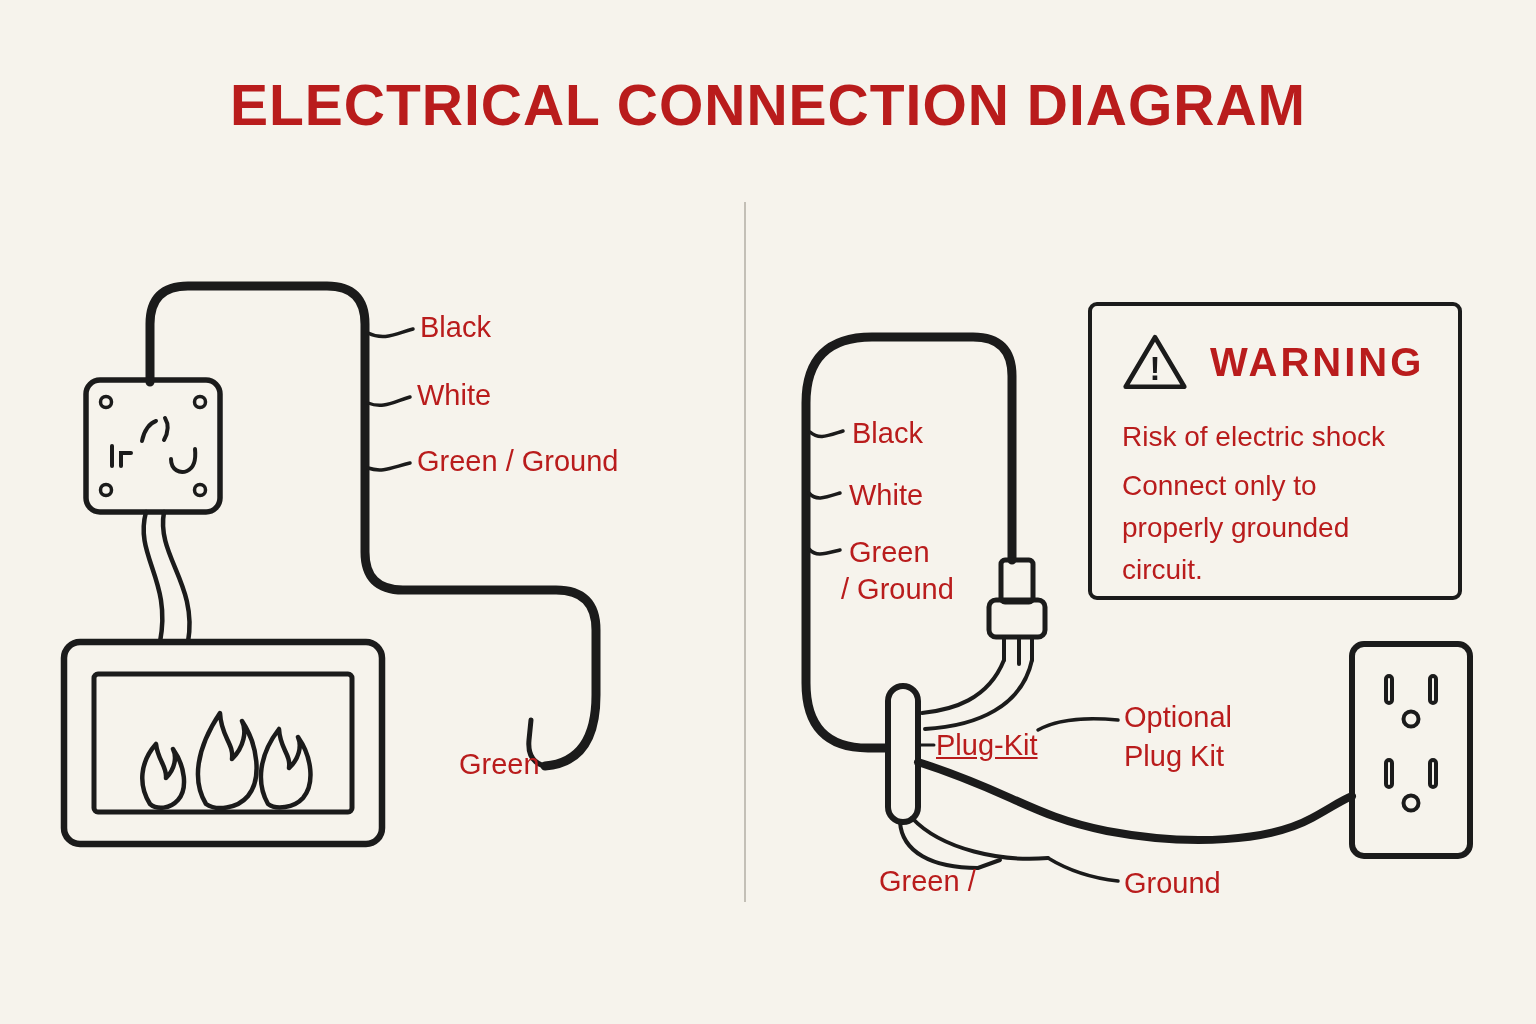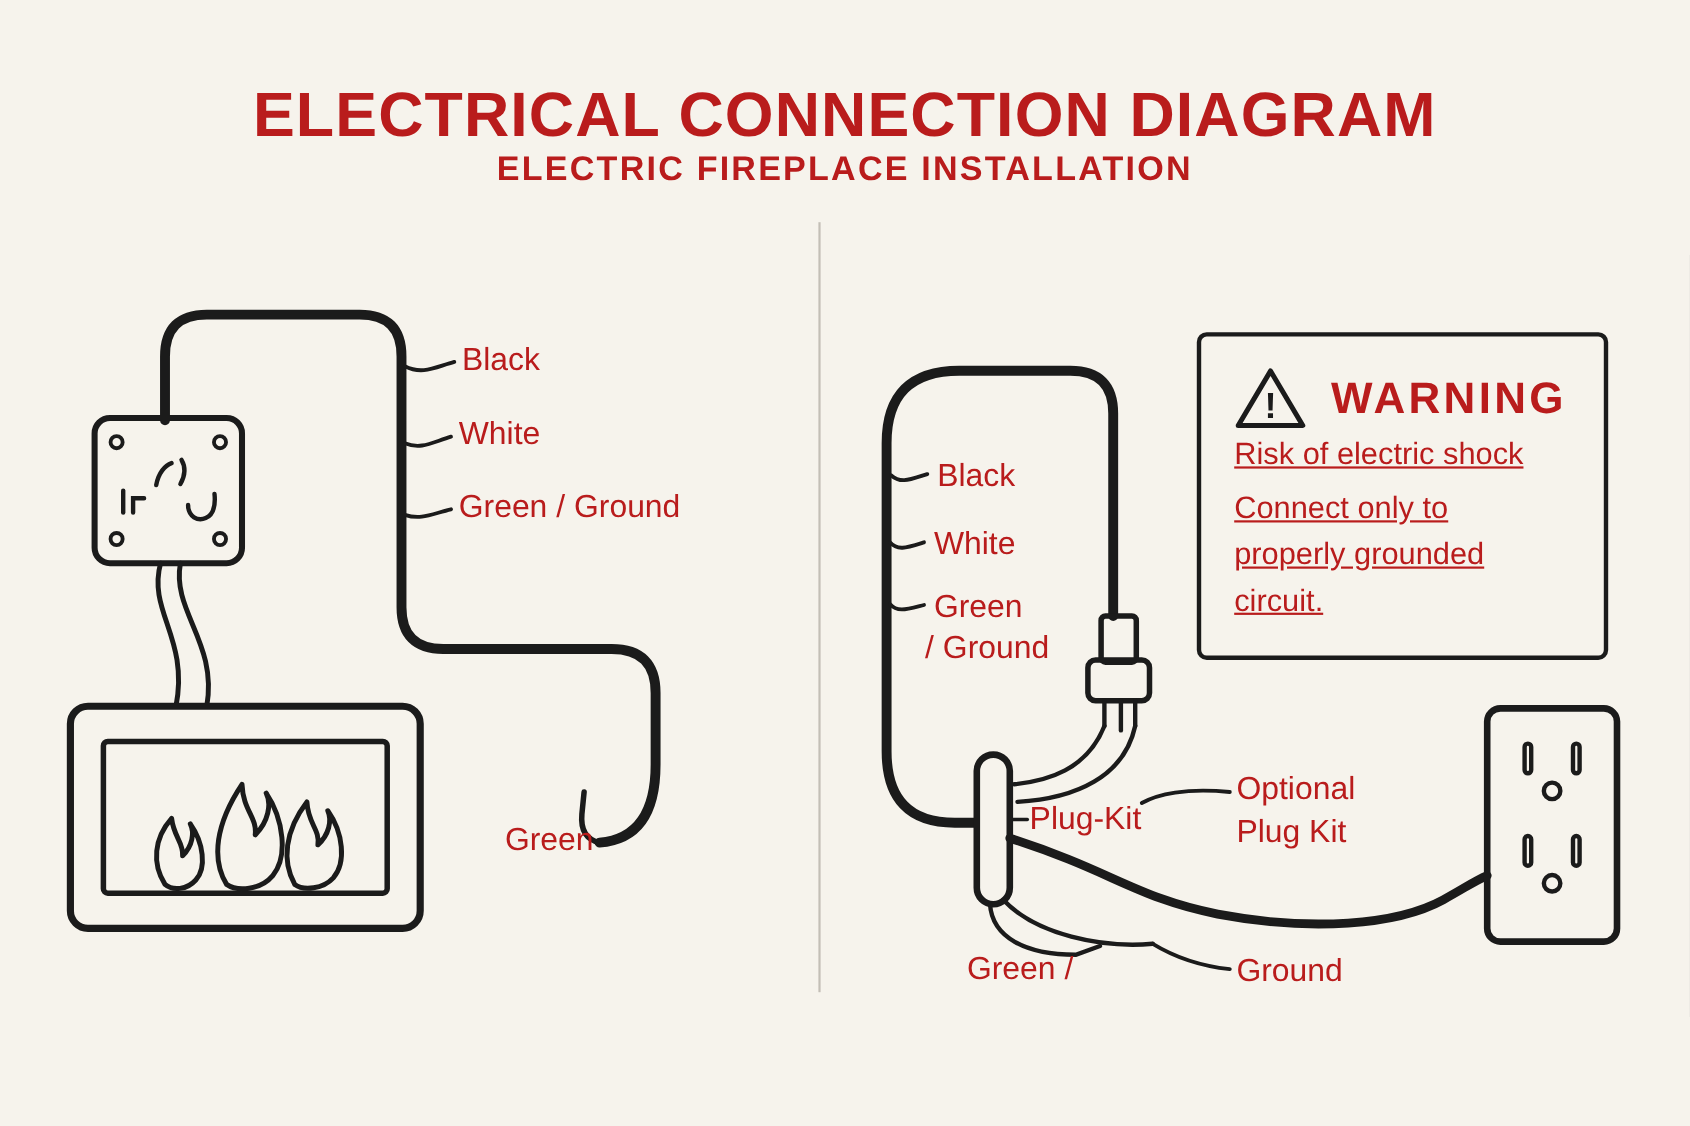--- a/index.html
+++ b/index.html
@@ -16,21 +16,21 @@
     text-align:center;letter-spacing:1px;}
   .section-h.hw{left:120px;width:450px;}
   .section-h.pi{left:885px;width:450px;}
   .divider{position:absolute;left:744px;top:202px;width:2px;height:700px;background:#c3bfb6;}
   .art{position:absolute;left:0;top:0;width:1536px;height:1024px;}
   .lbl{position:absolute;font-size:29px;white-space:nowrap;}
   .warning-box{position:absolute;left:1088px;top:302px;width:374px;height:298px;
     border:4px solid #1b1b1b;border-radius:9px;box-sizing:border-box;padding:26px 30px 0 30px;}
   .warning-head{display:flex;align-items:center;gap:22px;}
   .warning-title{font-size:40px;font-weight:bold;letter-spacing:3px;}
-  .warning-body{text-decoration:underline;}
+  .warning-body{margin-top:24px;}
   .warning-line{font-size:28px;line-height:1.5;}
   .warning-line.gap{margin-bottom:7px;}
   .footer-note{position:absolute;top:933px;left:0;width:100%;text-align:center;font-size:36px;}
 </style>
 </head>
 <body>
 
 <div class="canvas">
 
   <svg class="art" viewBox="0 0 1536 1024" aria-hidden="true">
@@ -109,33 +109,32 @@
         <rect x="1430" y="676" width="6" height="27" rx="3" stroke-width="4"></rect>
         <circle cx="1411" cy="719" r="7.5" stroke-width="4"></circle>
         <rect x="1386" y="760" width="6" height="27" rx="3" stroke-width="4"></rect>
         <rect x="1430" y="760" width="6" height="27" rx="3" stroke-width="4"></rect>
         <circle cx="1411" cy="803" r="7.5" stroke-width="4"></circle>
       </g>
     </g>
   </svg>
 
   <h1 class="page-title">ELECTRICAL CONNECTION DIAGRAM</h1>
-  <h2 class="page-subtitle">ELECTRIC FIREPLACE INSTALLATION</h2>
   <div class="divider"></div>
 
   <div class="lbl" style="left:420px;top:311px;">Black</div>
   <div class="lbl" style="left:417px;top:379px;">White</div>
   <div class="lbl" style="left:417px;top:445px;">Green / Ground</div>
   <div class="lbl" style="left:459px;top:748px;">Green</div>
 
   <div class="lbl" style="left:852px;top:417px;">Black</div>
   <div class="lbl" style="left:849px;top:479px;">White</div>
   <div class="lbl" style="left:849px;top:536px;">Green</div>
   <div class="lbl" style="left:841px;top:573px;">/ Ground</div>
-  <div class="lbl" style="left:936px;top:729px;">Plug-Kit</div>
+  <div class="lbl" style="left:936px;top:729px;text-decoration:underline;">Plug-Kit</div>
   <div class="lbl" style="left:1124px;top:701px;">Optional</div>
   <div class="lbl" style="left:1124px;top:740px;">Plug Kit</div>
   <div class="lbl" style="left:879px;top:865px;">Green /</div>
   <div class="lbl" style="left:1124px;top:867px;">Ground</div>
 
   <div class="warning-box">
     <div class="warning-head">
       <svg width="66" height="60" viewBox="0 0 72 64" aria-hidden="true">
         <path d="M36 5 L68 59 H4 Z" fill="none" stroke="#1b1b1b" stroke-width="5" stroke-linejoin="round"></path>
         <text x="36" y="52" text-anchor="middle" font-size="36" font-weight="bold" fill="#1b1b1b" font-family="Liberation Sans, sans-serif">!</text>

